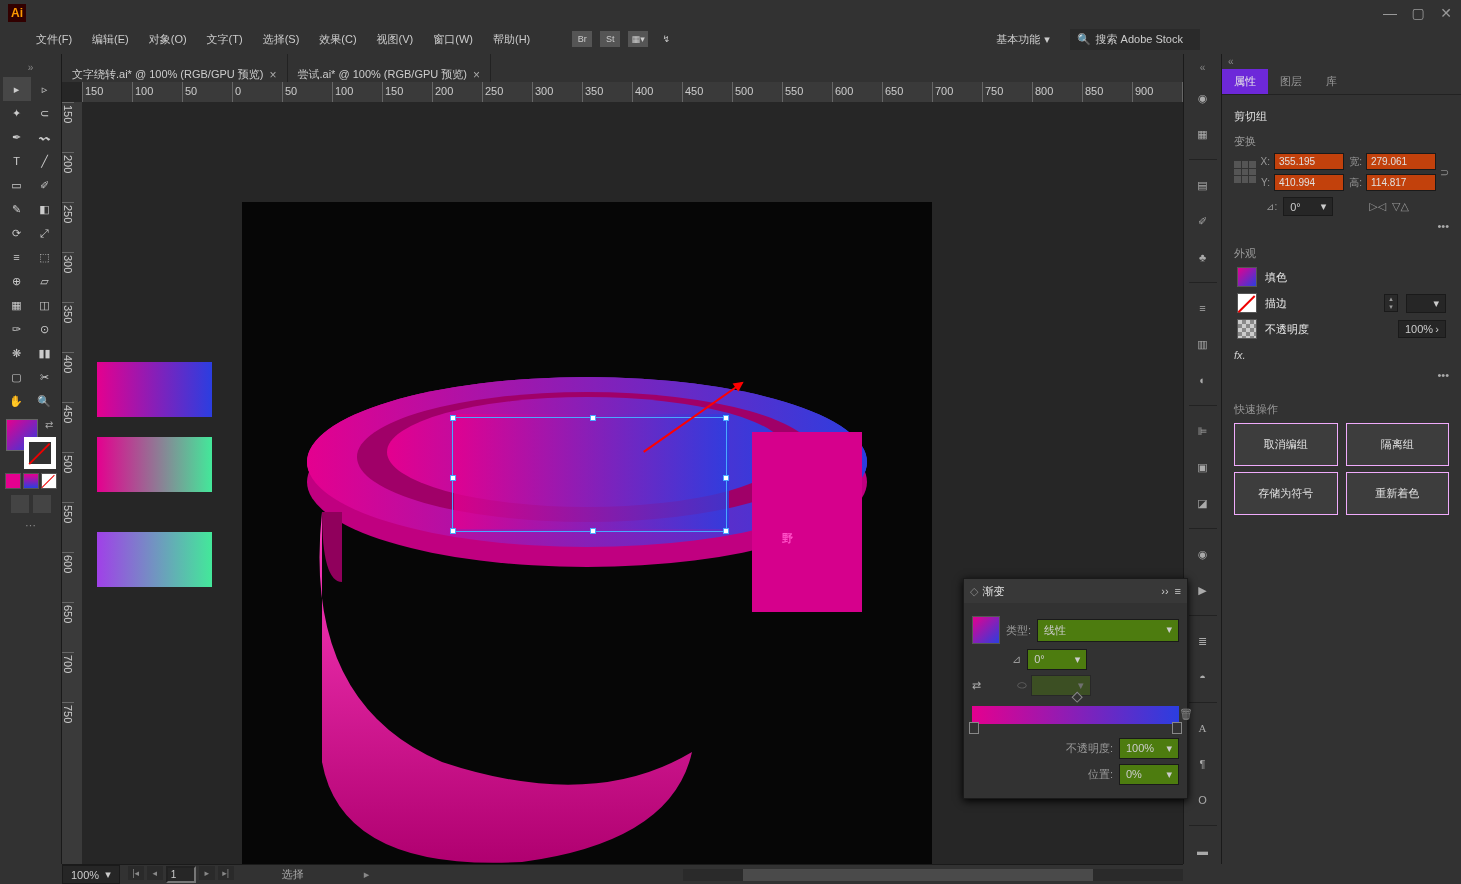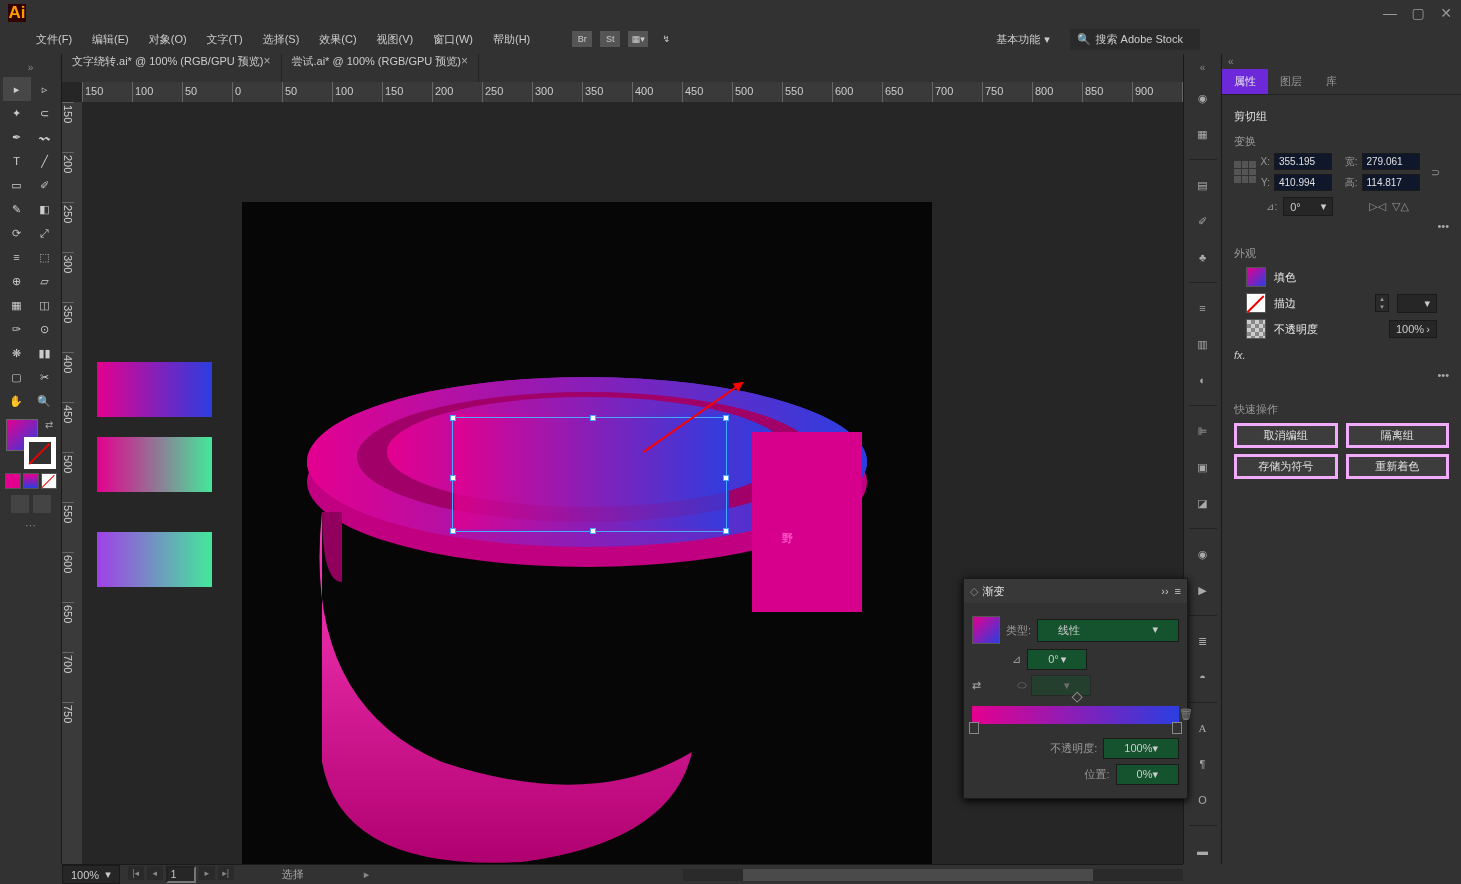--- a/index.html
+++ b/index.html
@@ -1,27 +1,27 @@
 <!DOCTYPE html>
 <html><head>
 <meta charset="utf-8">
 <style>
 *{margin:0;padding:0;box-sizing:border-box;font-family:"Microsoft YaHei",sans-serif;font-size:11px;color:#ccc;user-select:none}
 body{background:#323232;width:1461px;height:884px;overflow:hidden;position:relative}
 .titlebar{height:26px;background:#323232;display:flex;align-items:center;padding:0 8px}
-.app-icon{width:18px;height:18px;background:#310000;color:#ff9a00;display:flex;align-items:center;justify-content:center;font-weight:bold;font-size:17px;margin-right:10px}
+.app-icon{width:18px;height:18px;background:#310000;color:#ff9a00;display:flex;align-items:center;justify-content:center;font-weight:bold;font-size:12px;margin-right:10px}
 .win-controls{margin-left:auto;display:flex;gap:14px}
 .win-btn{width:14px;height:14px;display:flex;align-items:center;justify-content:center;font-size:14px;color:#999}
 .menubar{height:26px;background:#323232;display:flex;align-items:center;padding:0 30px;gap:8px}
 .menu-item{padding:3px 6px;color:#ccc;cursor:pointer}
 .mb-icon{width:20px;height:16px;background:#555;display:flex;align-items:center;justify-content:center;font-size:9px}
 .workspace-label{padding:3px 12px;display:flex;align-items:center;gap:4px;margin-left:300px}
 .search-stock{background:#2a2a2a;padding:3px 8px;width:130px;display:flex;align-items:center;gap:4px;color:#777;font-size:10px}
 .expand-btn{position:absolute;left:8px;top:60px;color:#888;font-size:11px}
-.doc-tab{height:28px;padding:0 10px;display:flex;align-items:flex-start;gap:0;color:#e0e0e0;border-right:1px solid #222}
+.doc-tab{height:28px;padding:0 10px;display:flex;align-items:flex-end;gap:6px;color:#e0e0e0;border-right:1px solid #222}
 .doc-tab.inactive{color:#888}
 .tab-close{color:#aaa;font-size:12px}
 .main{position:absolute;top:54px;left:0;right:0;bottom:20px;display:flex}
 .toolbox{width:62px;background:#323232;border-right:1px solid #1a1a1a;padding-top:8px;display:flex;flex-direction:column;align-items:center}
 .tool-row{display:flex;height:24px;width:56px}
 .tool{width:28px;height:24px;display:flex;align-items:center;justify-content:center;color:#ccc;cursor:pointer}
 .tool.active{background:#474747}
 .color-swatches{margin-top:6px;position:relative;width:50px;height:50px}
 .fill-sw{position:absolute;width:32px;height:32px;background:linear-gradient(135deg,#e4008f,#2b3ee0);border:1px solid #666;top:0;left:0}
 .stroke-sw{position:absolute;width:32px;height:32px;border:5px solid #fff;background:#323232;bottom:0;right:0}
@@ -54,51 +54,51 @@
 .panel-tabs{display:flex;height:26px;border-bottom:1px solid #222}
 .panel-tab{padding:5px 12px;color:#999;cursor:pointer}
 .panel-tab.active{color:#e8e8e8;background:#6d28d9}
 .panel-body{padding:8px 12px;flex:1}
 .section-label{color:#e0e0e0;margin:6px 0}
 .section-sub{color:#999;margin:10px 0 4px 0}
 .xform-grid{display:grid;grid-template-columns:18px 14px 1fr 14px 1fr 18px;gap:4px;align-items:center}
 .anchor-grid{width:22px;height:22px;display:grid;grid-template-columns:repeat(3,1fr);grid-template-rows:repeat(3,1fr);gap:1px}
 .anchor-grid div{background:#555}
 .prop-lbl{color:#999;text-align:right;font-size:10px}
-.prop-val{background:#0f172a;border:1px solid #1a1a1a;padding:2px 4px;font-size:10px;color:#e0e0e0;width:58px}
+.prop-val{background:#c2410c;border:1px solid #1a1a1a;padding:2px 4px;font-size:10px;color:#e0e0e0;width:70px}
 .link-icon{color:#888}
 .angle-row{display:flex;align-items:center;gap:6px;margin-top:6px;padding-left:32px}
 .angle-input{background:#262626;border:1px solid #1a1a1a;padding:2px 6px;width:50px;display:flex;align-items:center;justify-content:space-between}
 .more-dots{text-align:right;color:#aaa;padding:4px 0}
-.appear-row{display:flex;align-items:center;gap:8px;margin:6px 12px}
+.appear-row{display:flex;align-items:center;gap:8px;margin:6px 3px}
 .appear-sw{width:20px;height:20px;border:1px solid #555}
 .appear-sw.grad{background:linear-gradient(135deg,#e4008f,#2b3ee0)}
 .appear-sw.none{background:#fff;position:relative}
 .appear-sw.none::after{content:"";position:absolute;width:130%;height:2px;background:#e00;top:50%;left:-15%;transform:rotate(-45deg)}
 .appear-sw.trans{background:repeating-conic-gradient(#888 0 25%,#ccc 0 50%) 0 0/8px 8px}
 .appear-label{color:#e8e8e8}
 .stepper{display:flex;flex-direction:column;width:14px;background:#2a2a2a;border:1px solid #1a1a1a}
 .stepper span{height:8px;font-size:7px;text-align:center;color:#999}
 .opacity-val{background:#262626;padding:2px 6px;width:48px;display:flex;justify-content:space-between;align-items:center;border:1px solid #1a1a1a}
 .fx-row{color:#ccc;font-style:italic;padding:4px 0}
 .quick-ops{margin-top:17px}
 .qo-row{display:flex;gap:8px;margin:6px 0}
-.qo-btn{flex:1;background:#3d3d3d;border:3px solid #f0abfc;padding:2px;text-align:center;color:#e0e0e0;cursor:pointer}
+.qo-btn{flex:1;background:#3d3d3d;border:1px solid #f0abfc;padding:13px;text-align:center;color:#e0e0e0;cursor:pointer}
 .gradient-panel{position:absolute;bottom:85px;right:273px;width:225px;background:#323232;border:1px solid #1a1a1a;box-shadow:0 2px 8px #000}
 .gp-header{display:flex;align-items:center;height:24px;padding:0 6px;background:#383838}
 .gp-title{color:#e0e0e0}
 .gp-header-r{margin-left:auto;display:flex;gap:6px;color:#999}
 .gp-body{padding:8px}
 .gp-row{display:flex;align-items:center;gap:6px;margin:5px 0}
 .gp-sw{width:28px;height:28px;background:linear-gradient(135deg,#e4008f,#2b3ee0);border:1px solid #555}
 .gp-sw2{width:22px;height:22px;background:linear-gradient(135deg,#e4008f,#2b3ee0);border:1px solid #555;position:relative}
 .gp-sw2::after{content:"";position:absolute;right:-8px;bottom:-8px;width:16px;height:16px;background:#fff;border:1px solid #555}
 .gp-sw2::before{content:"";position:absolute;right:-6px;bottom:-1px;width:18px;height:1px;background:#e00;z-index:1;transform:rotate(-45deg)}
 .gp-label{color:#999}
-.gp-select{background:#14532d;border:1px solid #1a1a1a;padding:3px 20px;flex:1;display:flex;justify-content:space-between}
+.gp-select{background:#4d7c0f;border:1px solid #1a1a1a;padding:3px 6px;flex:1;display:flex;justify-content:space-between}
 .gp-mode-btns{display:flex;gap:2px}
 .gp-mode-btn{width:22px;height:18px;background:#2a2a2a;border:1px solid #1a1a1a}
 .gp-mode-btn.dis{opacity:.4}
 .gp-slider{position:relative;height:18px;background:linear-gradient(90deg,#e4008f,#2b3ee0);margin:10px 0 14px 0}
 .gp-stop{position:absolute;bottom:-10px;width:10px;height:12px;background:#333;border:1px solid #888}
 .gp-mid{position:absolute;top:-10px;left:50%;width:8px;height:8px;background:#333;border:1px solid #888;transform:rotate(45deg) translateX(-50%)}
 .gp-trash{color:#888;margin-left:4px}
 .statusbar{position:absolute;bottom:0;left:62px;right:278px;height:20px;background:#323232;display:flex;align-items:center;border-top:1px solid #1a1a1a}
 .zoom-sel{background:#262626;padding:2px 8px;display:flex;align-items:center;gap:6px;border:1px solid #1a1a1a}
 .nav-btns{display:flex;gap:3px;margin-left:8px}

